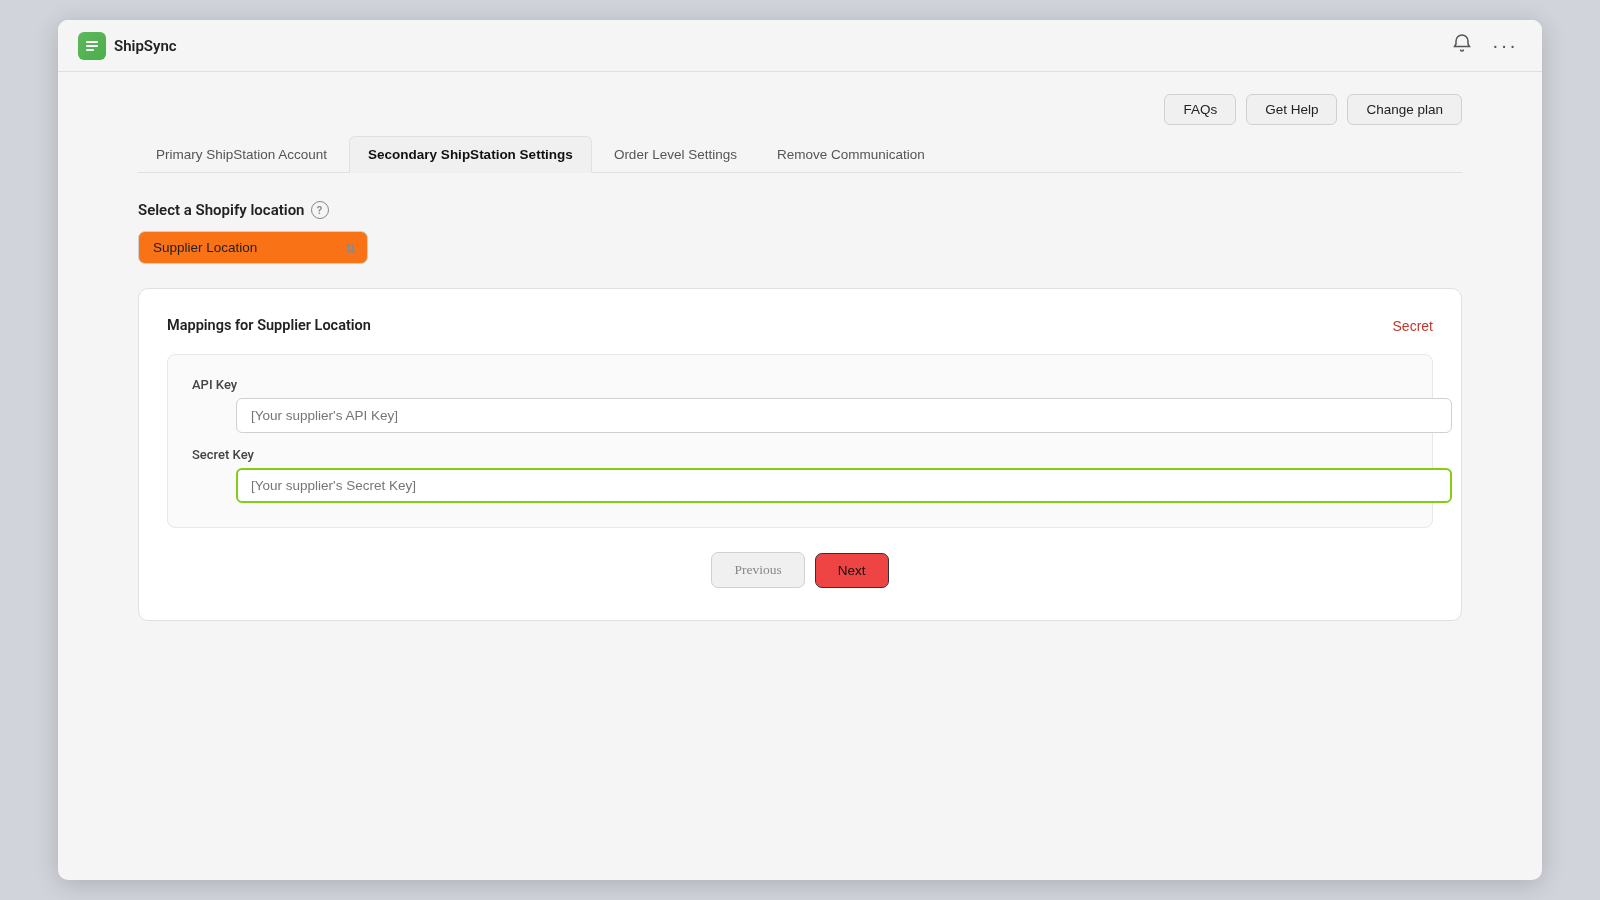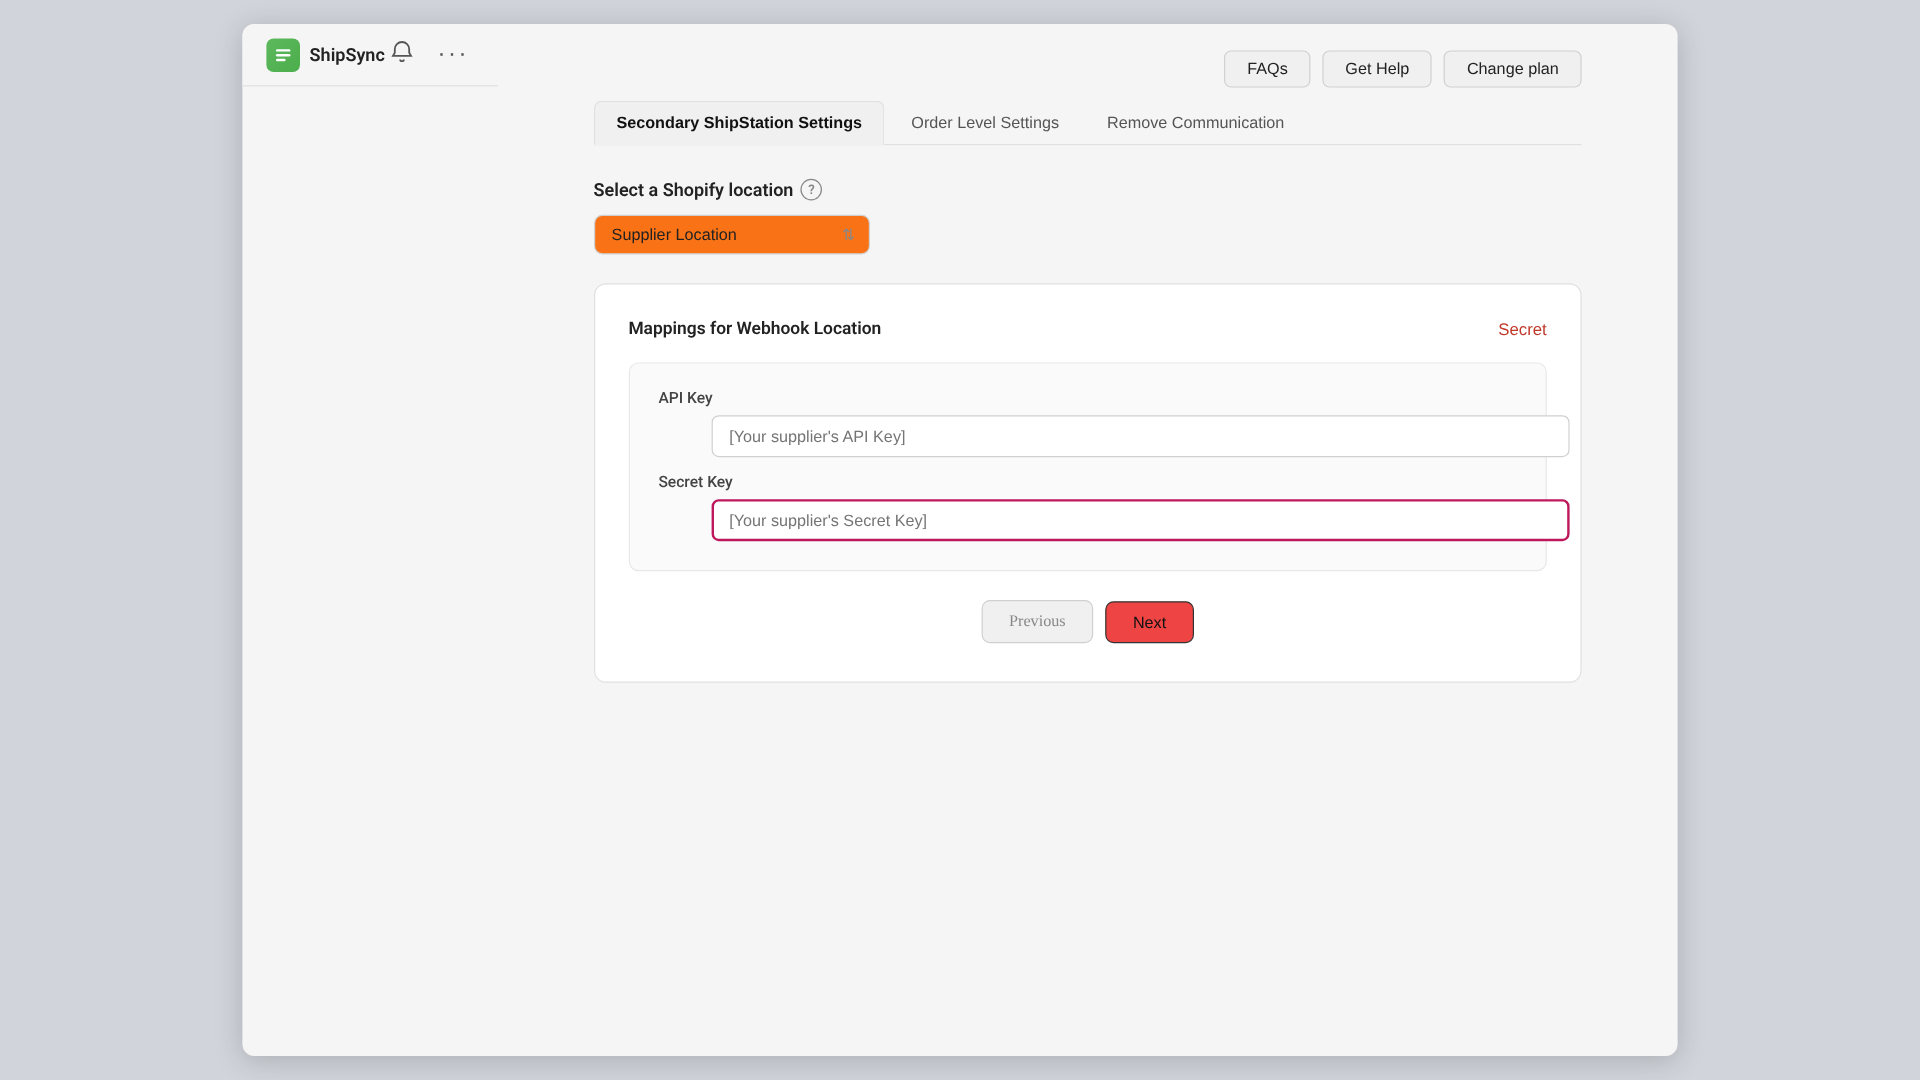--- a/index.html
+++ b/index.html
@@ -13,26 +13,26 @@
       width: 1600px;
       height: 900px;
       display: flex;
       align-items: center;
       justify-content: center;
       font-family: -apple-system, BlinkMacSystemFont, 'Segoe UI', Roboto, sans-serif;
     }
 
     .app-window {
       background-color: #f5f5f5;
-      width: 1196px;
+      width: 1484px;
       height: 860px;
       border-radius: 10px;
       overflow: hidden;
       display: flex;
-      flex-direction: row;
+      flex-direction: column;
       box-shadow: 0 4px 24px rgba(0,0,0,0.18);
     }
 
     .title-bar {
       background-color: #f5f5f5;
       height: 52px;
       display: flex;
       align-items: center;
       padding: 0 20px;
       border-bottom: 1px solid #e0e0e0;
@@ -247,21 +247,21 @@
       outline: none;
       margin-bottom: 16px;
       margin-left: 44px;
     }
 
     .field-input:last-child {
       margin-bottom: 0;
     }
 
     .field-input.focused {
-      border: 2px solid #be185d;
+      border: 2px solid #84cc16;
       padding: 8px 13px;
     }
 
     .field-group {
       margin-bottom: 14px;
     }
 
     .field-group:last-child {
       margin-bottom: 0;
     }
@@ -329,20 +329,21 @@
 
   <div class="main-content">
 
     <div class="top-actions">
       <button class="top-btn">FAQs</button>
       <button class="top-btn">Get Help</button>
       <button class="top-btn">Change plan</button>
     </div>
 
     <div class="tabs">
+      <button class="tab">Primary ShipStation Account</button>
       <button class="tab active">Secondary ShipStation Settings</button>
       <button class="tab">Order Level Settings</button>
       <button class="tab">Remove Communication</button>
     </div>
 
     <div class="section-label">
       <span>Select a Shopify location</span>
       <span class="help-icon">?</span>
     </div>
 
@@ -350,21 +351,21 @@
       <select class="location-select">
         <option>Supplier Location</option>
         <option>Primary Location</option>
         <option>Warehouse A</option>
       </select>
       <span class="select-arrow">⇅</span>
     </div>
 
     <div class="card">
       <div class="card-header">
-        <span class="card-title">Mappings for Webhook Location</span>
+        <span class="card-title">Mappings for Supplier Location</span>
         <button class="remove-btn">Secret</button>
       </div>
 
       <div class="inner-card">
 
         <div class="field-group">
           <div class="field-label">API Key</div>
           <input class="field-input" type="text" placeholder="[Your supplier's API Key]" style="">
         </div>
 

